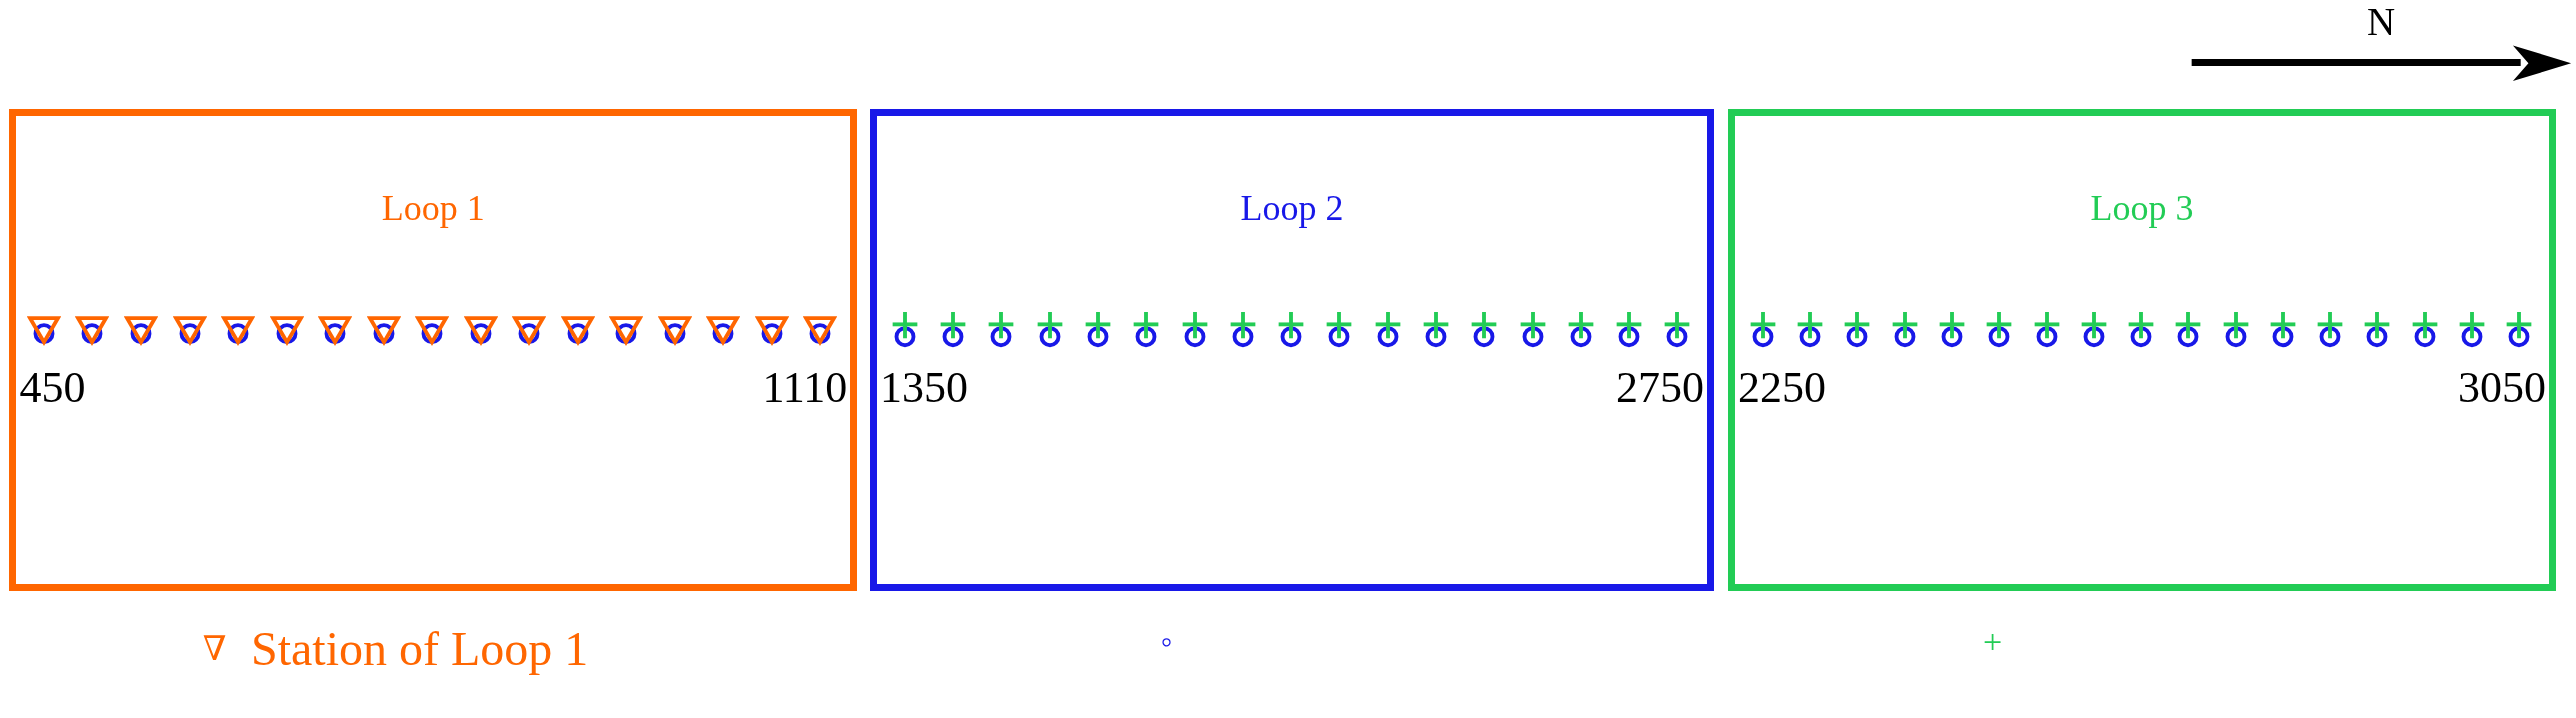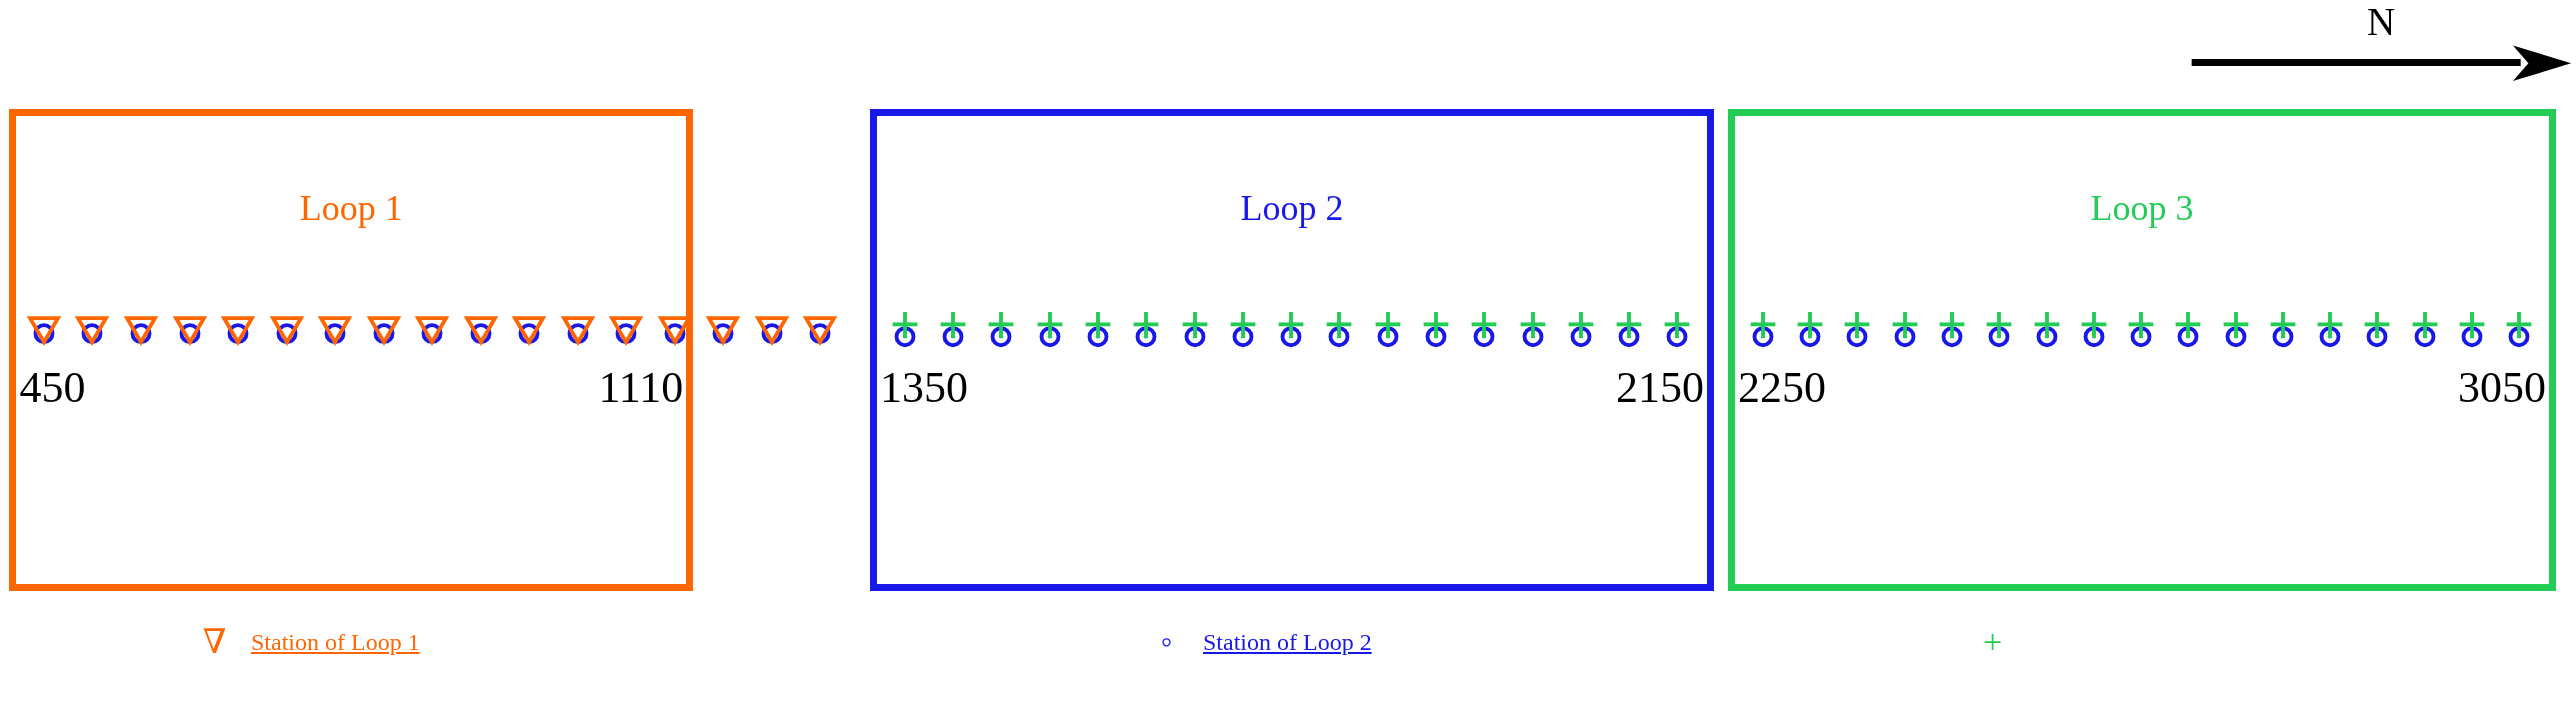--- a/index.html
+++ b/index.html
@@ -113,40 +113,39 @@
   }
   .legend-glyph {
     width: 33px;
     display: flex;
     align-items: center;
     justify-content: center;
     font-size: 34px;
     line-height: 1;
   }
   .legend-text {
-    font-size: 24px;
+    font-size: 48px;
     line-height: 1;
-    text-decoration: underline;
   }
 </style>
 </head>
 <body>
 
 <div id="stage">
 
   <div id="north-arrow">
     <div class="n-label">N</div>
     <svg class="arrow-svg" width="388" height="39" viewBox="0 0 500 50">
       <line x1="6" y1="25" x2="430" y2="25" stroke="#000000" stroke-width="9"></line>
       <polygon points="420,3 495,26 420,49 440,26" fill="#000000"></polygon>
     </svg>
   </div>
 
   <div id="loops-container">
-      <div class="loop-box" style="left: 9.3px; width: 684px; border: 7.8px solid rgb(255, 102, 0); font-family: Liberation Serif, serif;">
+      <div class="loop-box" style="left: 9.3px; width: 848px; border: 7.8px solid rgb(255, 102, 0); font-family: Liberation Serif, serif;">
         <div class="loop-title" style="color: rgb(255, 102, 0);">Loop 1</div>
         <div class="station-strip">
           <div class="station" style="left: 28px;">
             <svg width="34" height="50" viewBox="0 0 44 64">
               <circle cx="22" cy="38" r="11" fill="none" stroke="#1818E8" stroke-width="5"></circle>
               <polygon points="4,18 40,18 22,49" fill="none" stroke="#FF6600" stroke-width="5"></polygon>
             </svg>
           </div>
           <div class="station" style="left: 76px;">
             <svg width="34" height="50" viewBox="0 0 44 64">
@@ -368,21 +367,21 @@
           <div class="station" style="left: 800px;">
             <svg width="34" height="50" viewBox="0 0 44 64">
               <circle cx="22" cy="42" r="11" fill="none" stroke="#1818E8" stroke-width="5"></circle>
               <line x1="22" y1="10" x2="22" y2="44" stroke="#22CC55" stroke-width="5"></line>
               <line x1="6" y1="26" x2="38" y2="26" stroke="#22CC55" stroke-width="5"></line>
             </svg>
           </div>
         </div>
         <div class="range-row">
           <div class="range-label range-start">1350</div>
-          <div class="range-label range-end">2150</div>
+          <div class="range-label range-end">2750</div>
         </div>
       </div>
       <div class="loop-box" style="left: 1728px; width: 828px; border: 7.8px solid rgb(34, 204, 85);">
         <div class="loop-title" style="color: rgb(34, 204, 85);">Loop 3</div>
         <div class="station-strip">
           <div class="station" style="left: 28px;">
             <svg width="34" height="50" viewBox="0 0 44 64">
               <circle cx="22" cy="42" r="11" fill="none" stroke="#1818E8" stroke-width="5"></circle>
               <line x1="22" y1="10" x2="22" y2="44" stroke="#22CC55" stroke-width="5"></line>
               <line x1="6" y1="26" x2="38" y2="26" stroke="#22CC55" stroke-width="5"></line>
@@ -508,21 +507,20 @@
       </div>
     </div>
 
   <div id="legend">
       <div class="legend-item" style="left: 198px; color: rgb(255, 102, 0);">
         <span class="legend-glyph">∇</span>
         <span class="legend-text">Station of Loop 1</span>
       </div>
       <div class="legend-item" style="left: 1150px; color: rgb(24, 24, 232);">
         <span class="legend-glyph">◦</span>
-        <span class="legend-text">Station of Loop 2</span>
       </div>
       <div class="legend-item" style="left: 1976px; color: rgb(34, 204, 85);">
         <span class="legend-glyph">+</span>
       </div>
     </div>
 
 </div>
 
 
 </body></html>

